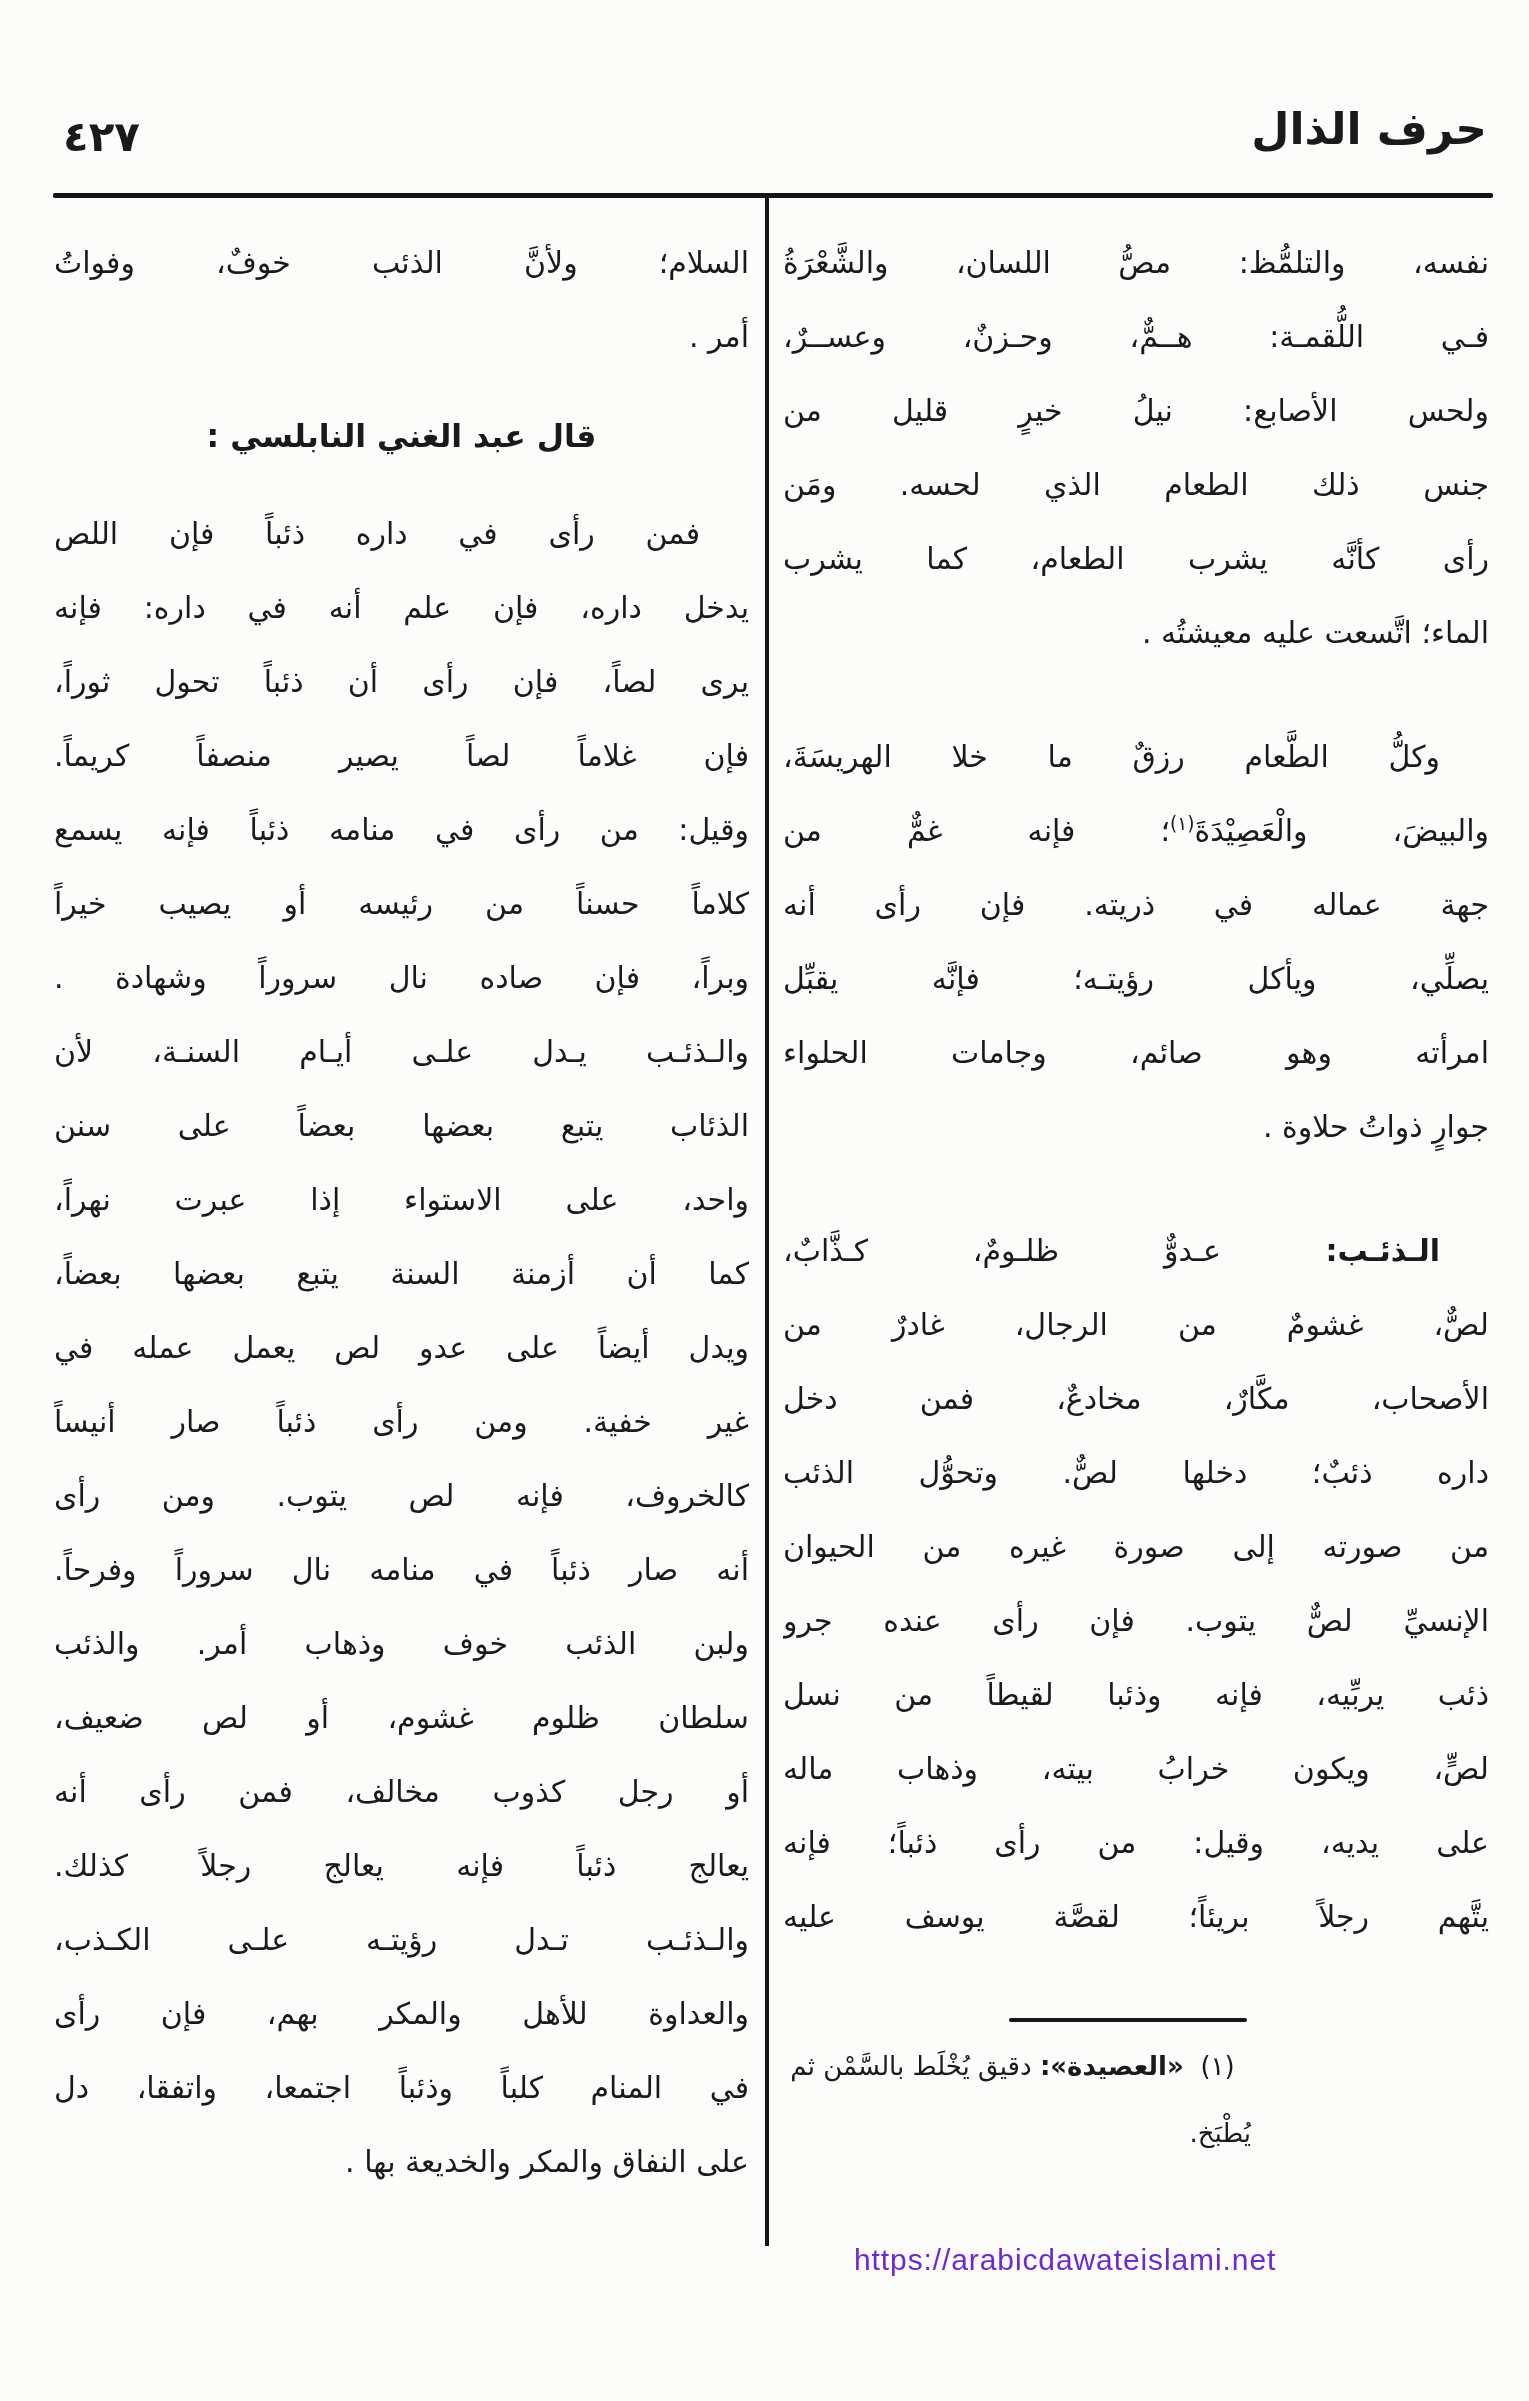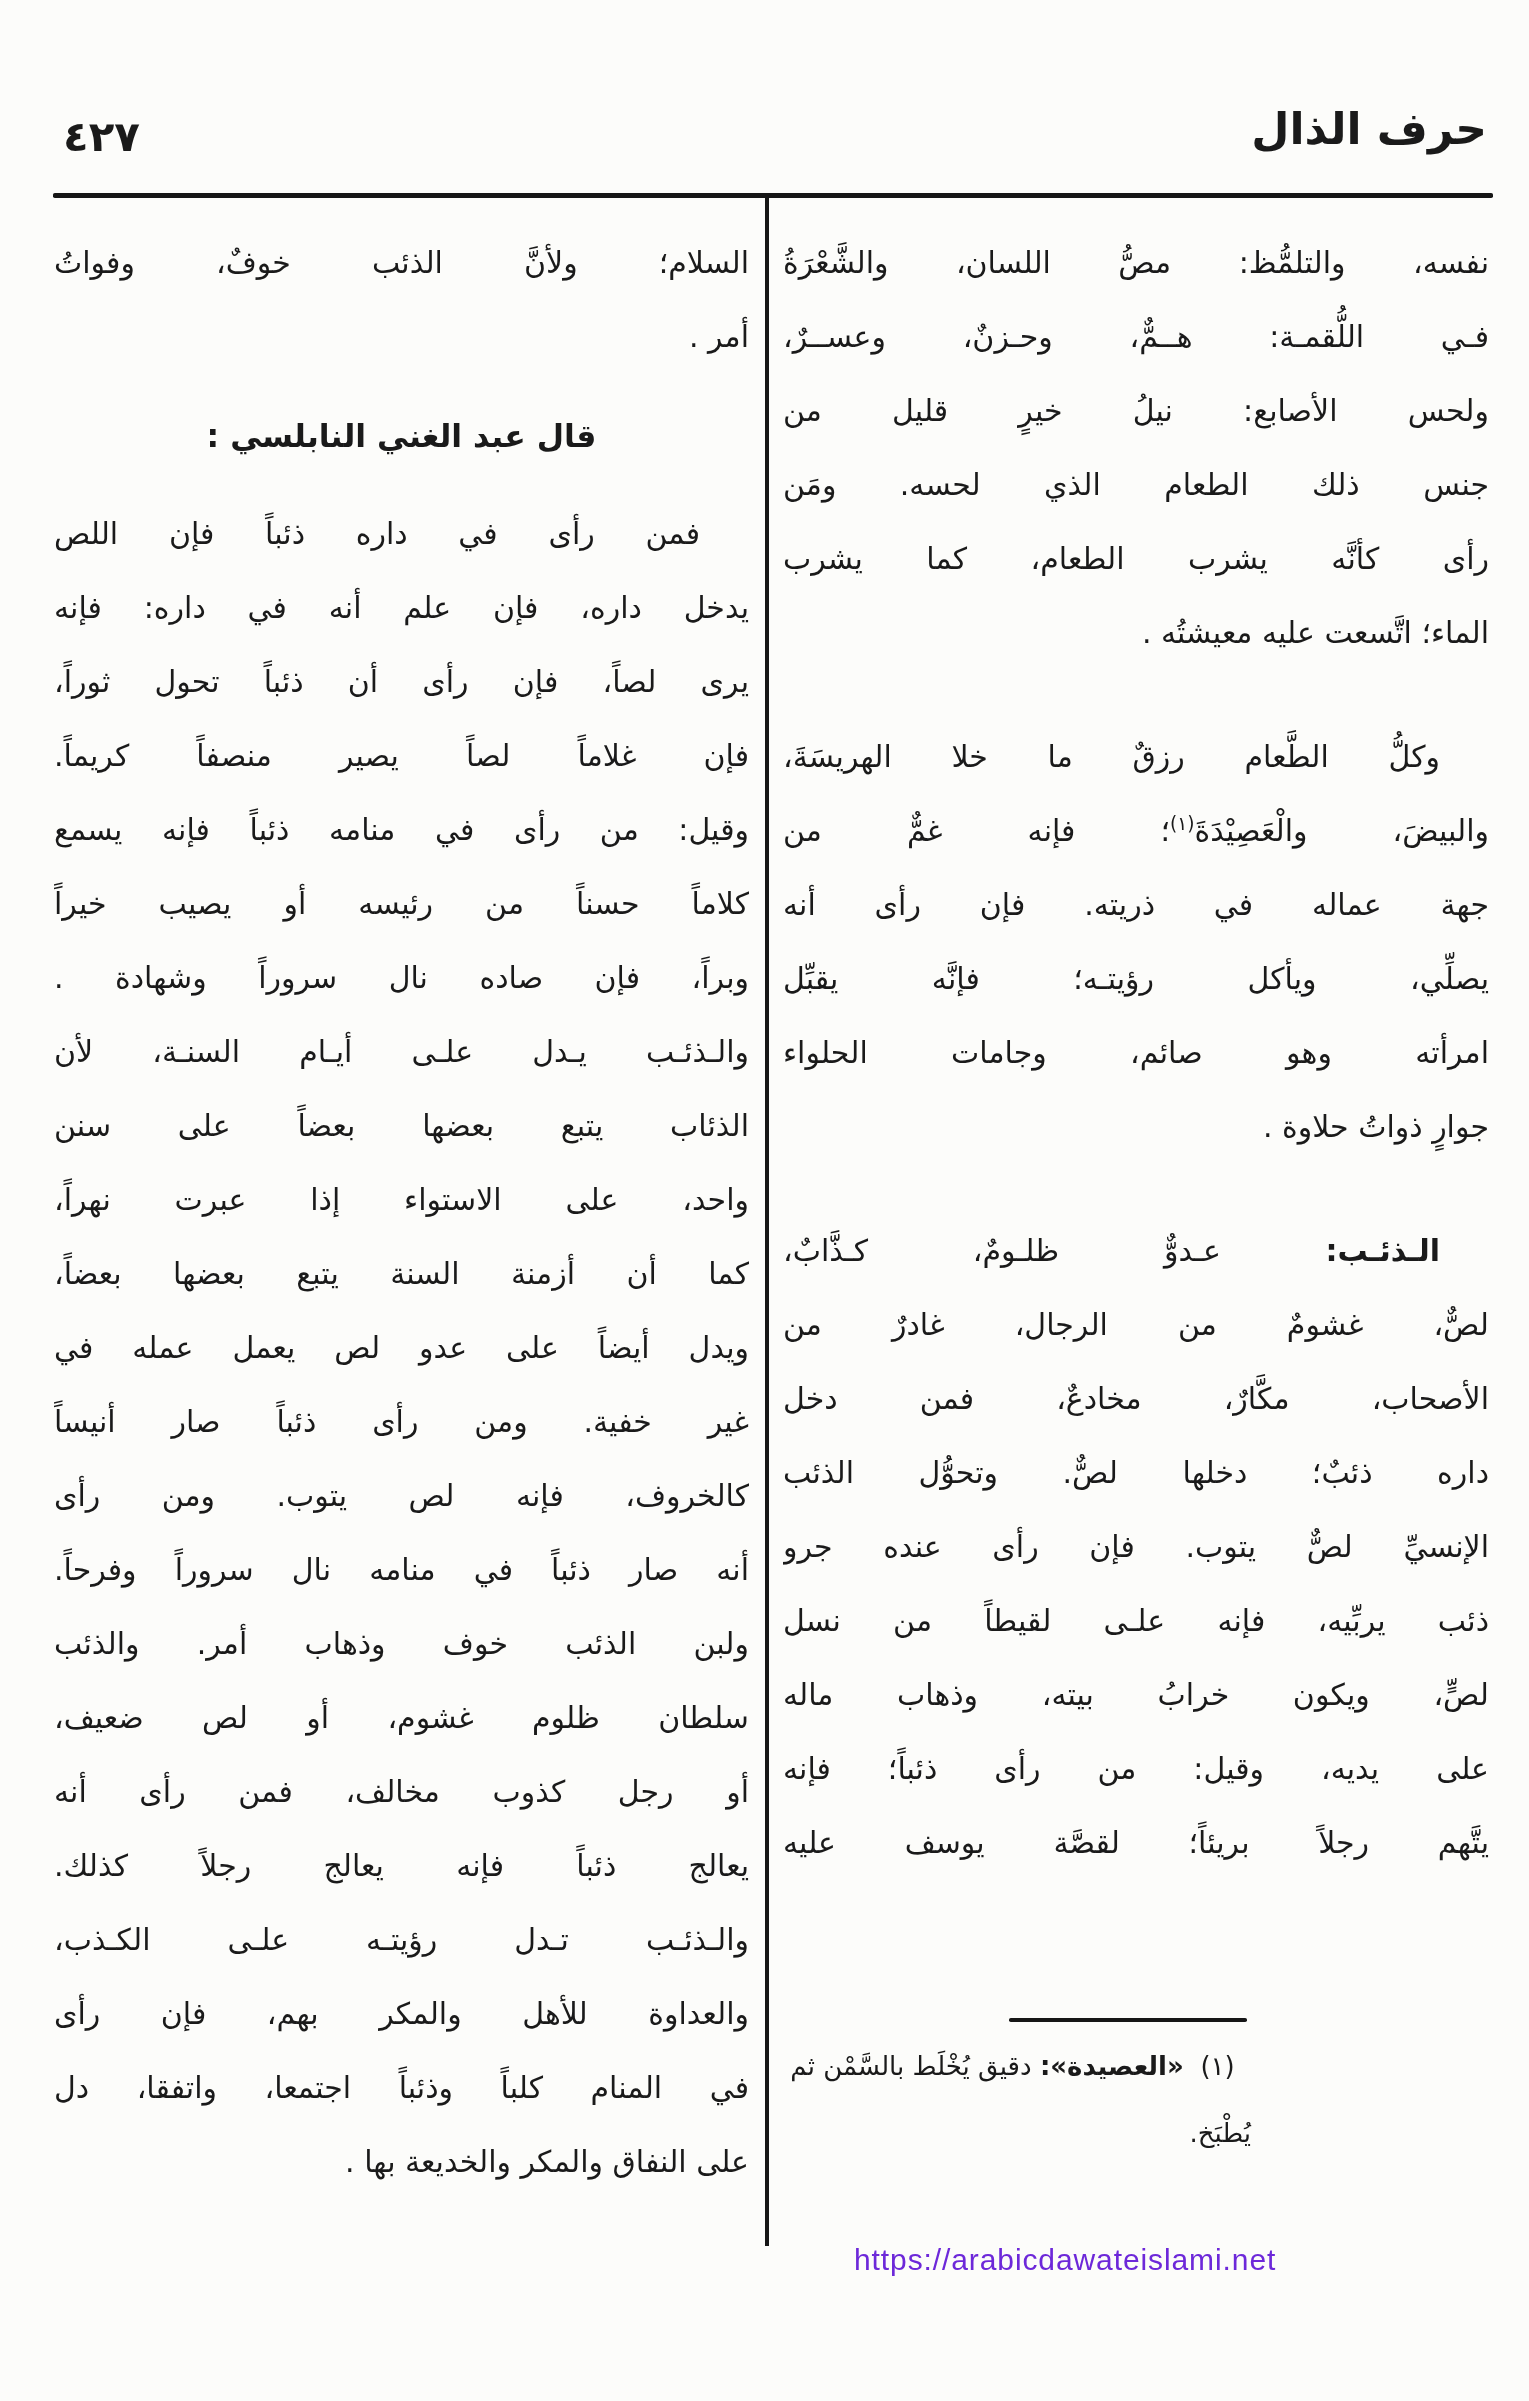--- a/index.html
+++ b/index.html
@@ -87,22 +87,23 @@
       <div class="ln j ind gap">وكلُّ الطَّعام رزقٌ ما خلا الهريسَةَ،</div>
       <div class="ln j">والبيضَ، والْعَصِيْدَةَ<sup>(١)</sup>؛ فإنه غمٌّ من</div>
       <div class="ln j">جهة عماله في ذريته. فإن رأى أنه</div>
       <div class="ln j">يصلِّي، ويأكل رؤيتـه؛ فإنَّه يقبِّل</div>
       <div class="ln j">امرأته وهو صائم، وجامات الحلواء</div>
       <div class="ln e">جوارٍ ذواتُ حلاوة .</div>
       <div class="ln j ind gap"><b>الـذئـب:</b> عـدوٌّ ظلـومٌ، كـذَّابٌ،</div>
       <div class="ln j">لصٌّ، غشومٌ من الرجال، غادرٌ من</div>
       <div class="ln j">الأصحاب، مكَّارٌ، مخادعٌ، فمن دخل</div>
       <div class="ln j">داره ذئبٌ؛ دخلها لصٌّ. وتحوُّل الذئب</div>
+      <div class="ln j">من صورته إلى صورة غيره من الحيوان</div>
       <div class="ln j">الإنسيِّ لصٌّ يتوب. فإن رأى عنده جرو</div>
-      <div class="ln j">ذئب يربِّيه، فإنه علـى لقيطاً من نسل</div>
+      <div class="ln j">ذئب يربِّيه، فإنه وذئبا لقيطاً من نسل</div>
       <div class="ln j">لصٍّ، ويكون خرابُ بيته، وذهاب ماله</div>
       <div class="ln j">على يديه، وقيل: من رأى ذئباً؛ فإنه</div>
       <div class="ln j">يتَّهم رجلاً بريئاً؛ لقصَّة يوسف عليه</div>
     </div>
   <div class="col col-left">
       <div class="ln j">السلام؛ ولأنَّ الذئب خوفٌ، وفواتُ</div>
       <div class="ln e">أمر .</div>
       <div class="ln h">قال عبد الغني النابلسي :</div>
       <div class="ln j ind">فمن رأى في داره ذئباً فإن اللص</div>
       <div class="ln j">يدخل داره، فإن علم أنه في داره: فإنه</div>

